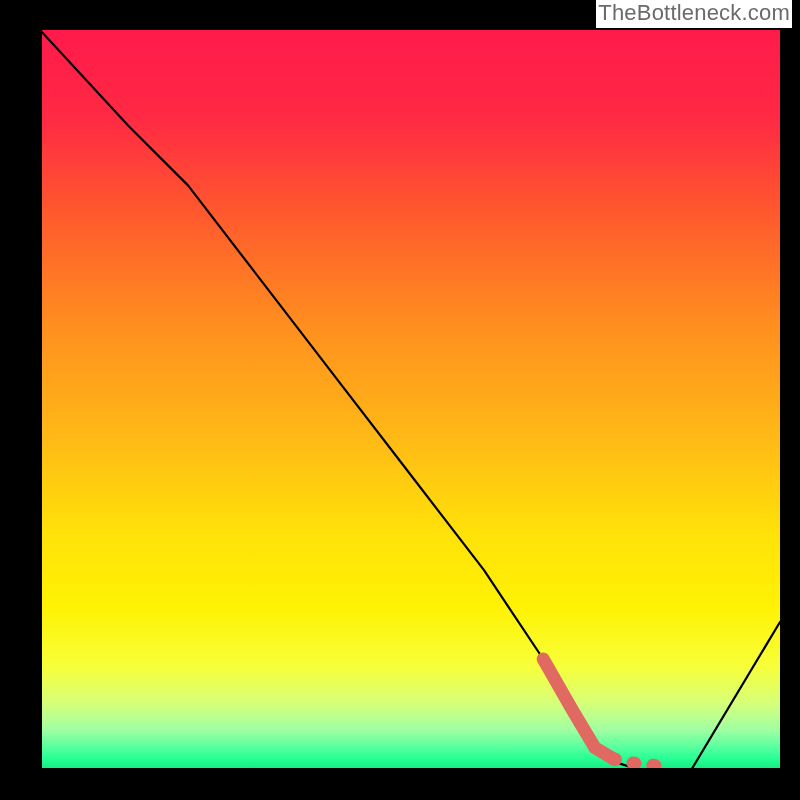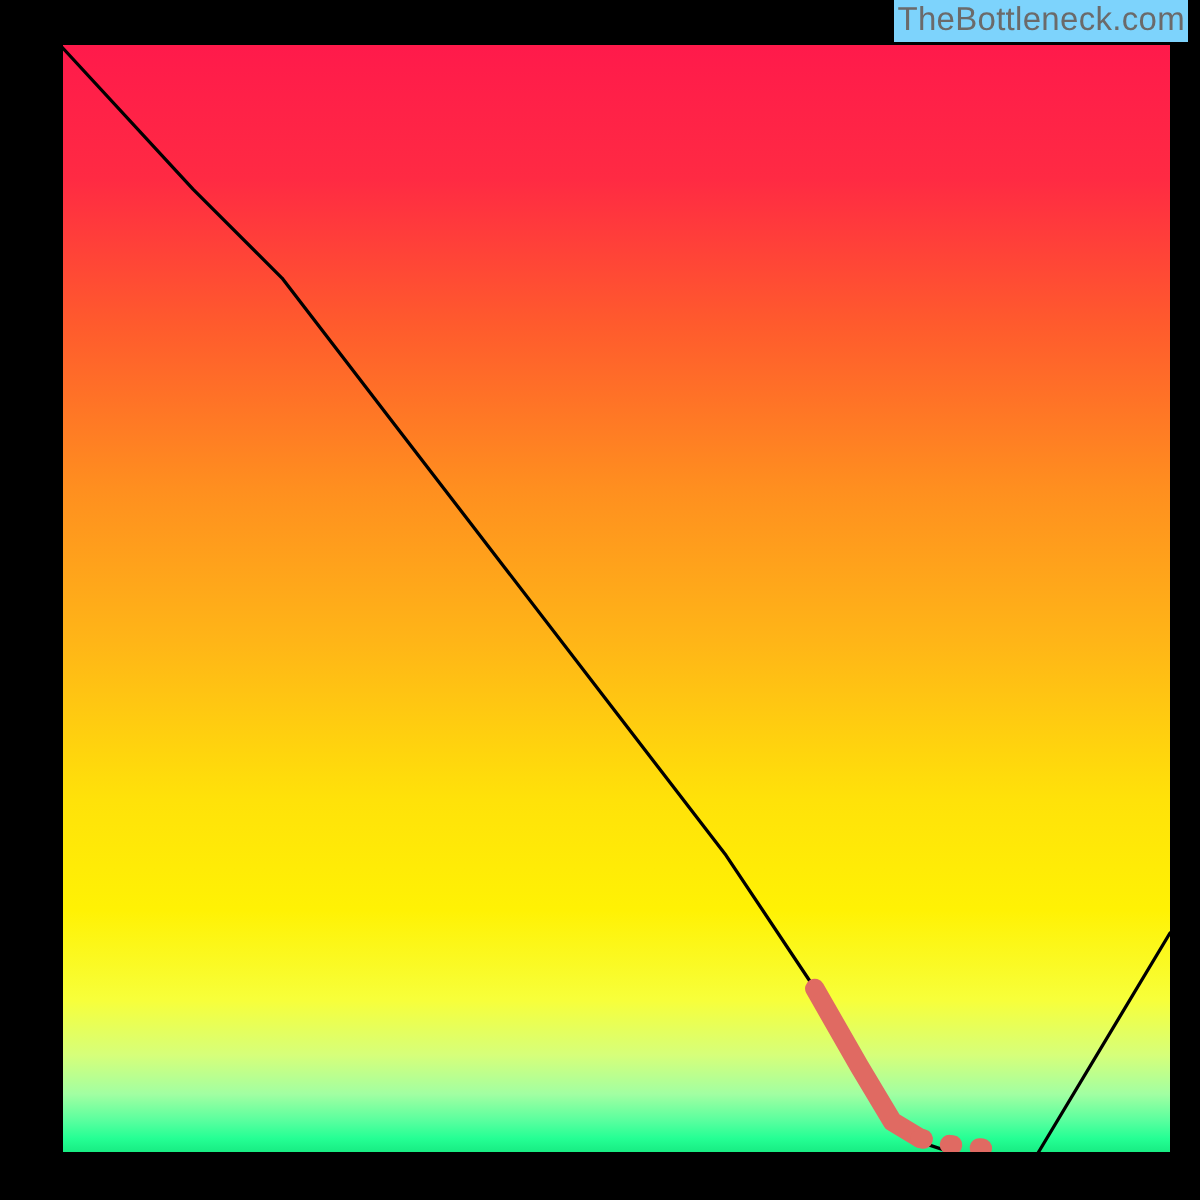--- a/index.html
+++ b/index.html
@@ -19,21 +19,21 @@
   }
   .watermark {
     position: absolute;
     top: 0;
     right: 8px;
     color: #6b6a6a;
     font-size: 22px;
     letter-spacing: 0.2px;
     font-weight: 500;
     z-index: 5;
-    background: #7dd3fc;
+    background: #ffffff;
     padding: 0 2px 2px 2px;
   }
   svg.chart {
     position: absolute;
     left: 0;
     top: 0;
     width: 800px;
     height: 800px;
     display: block;
   }

